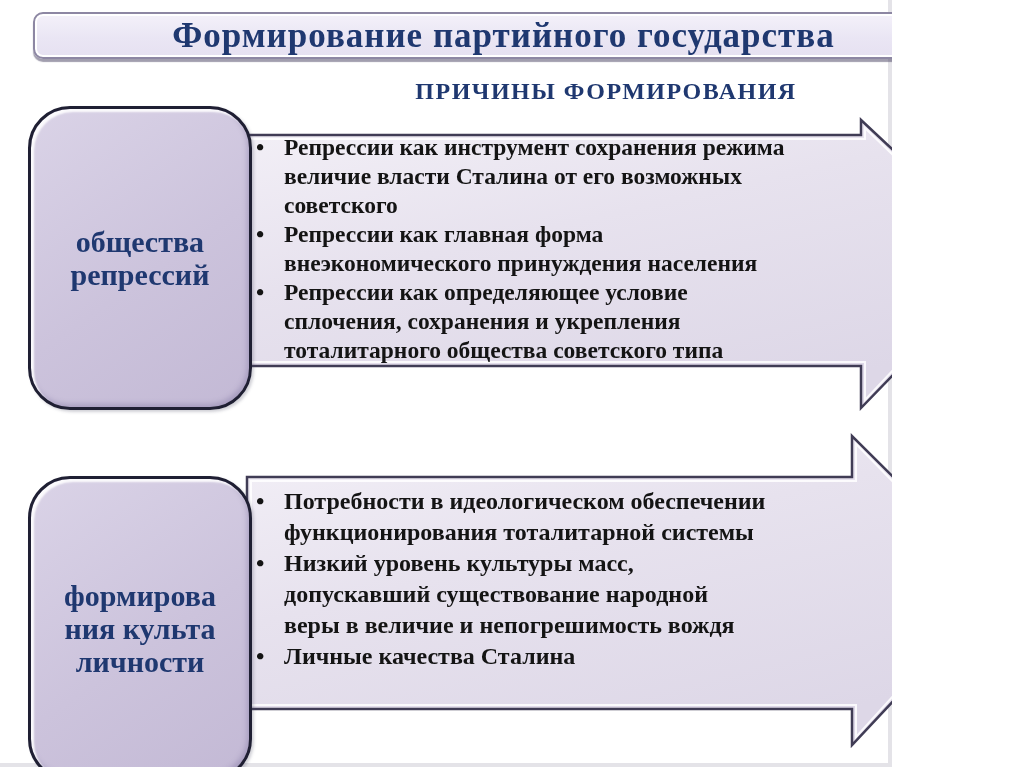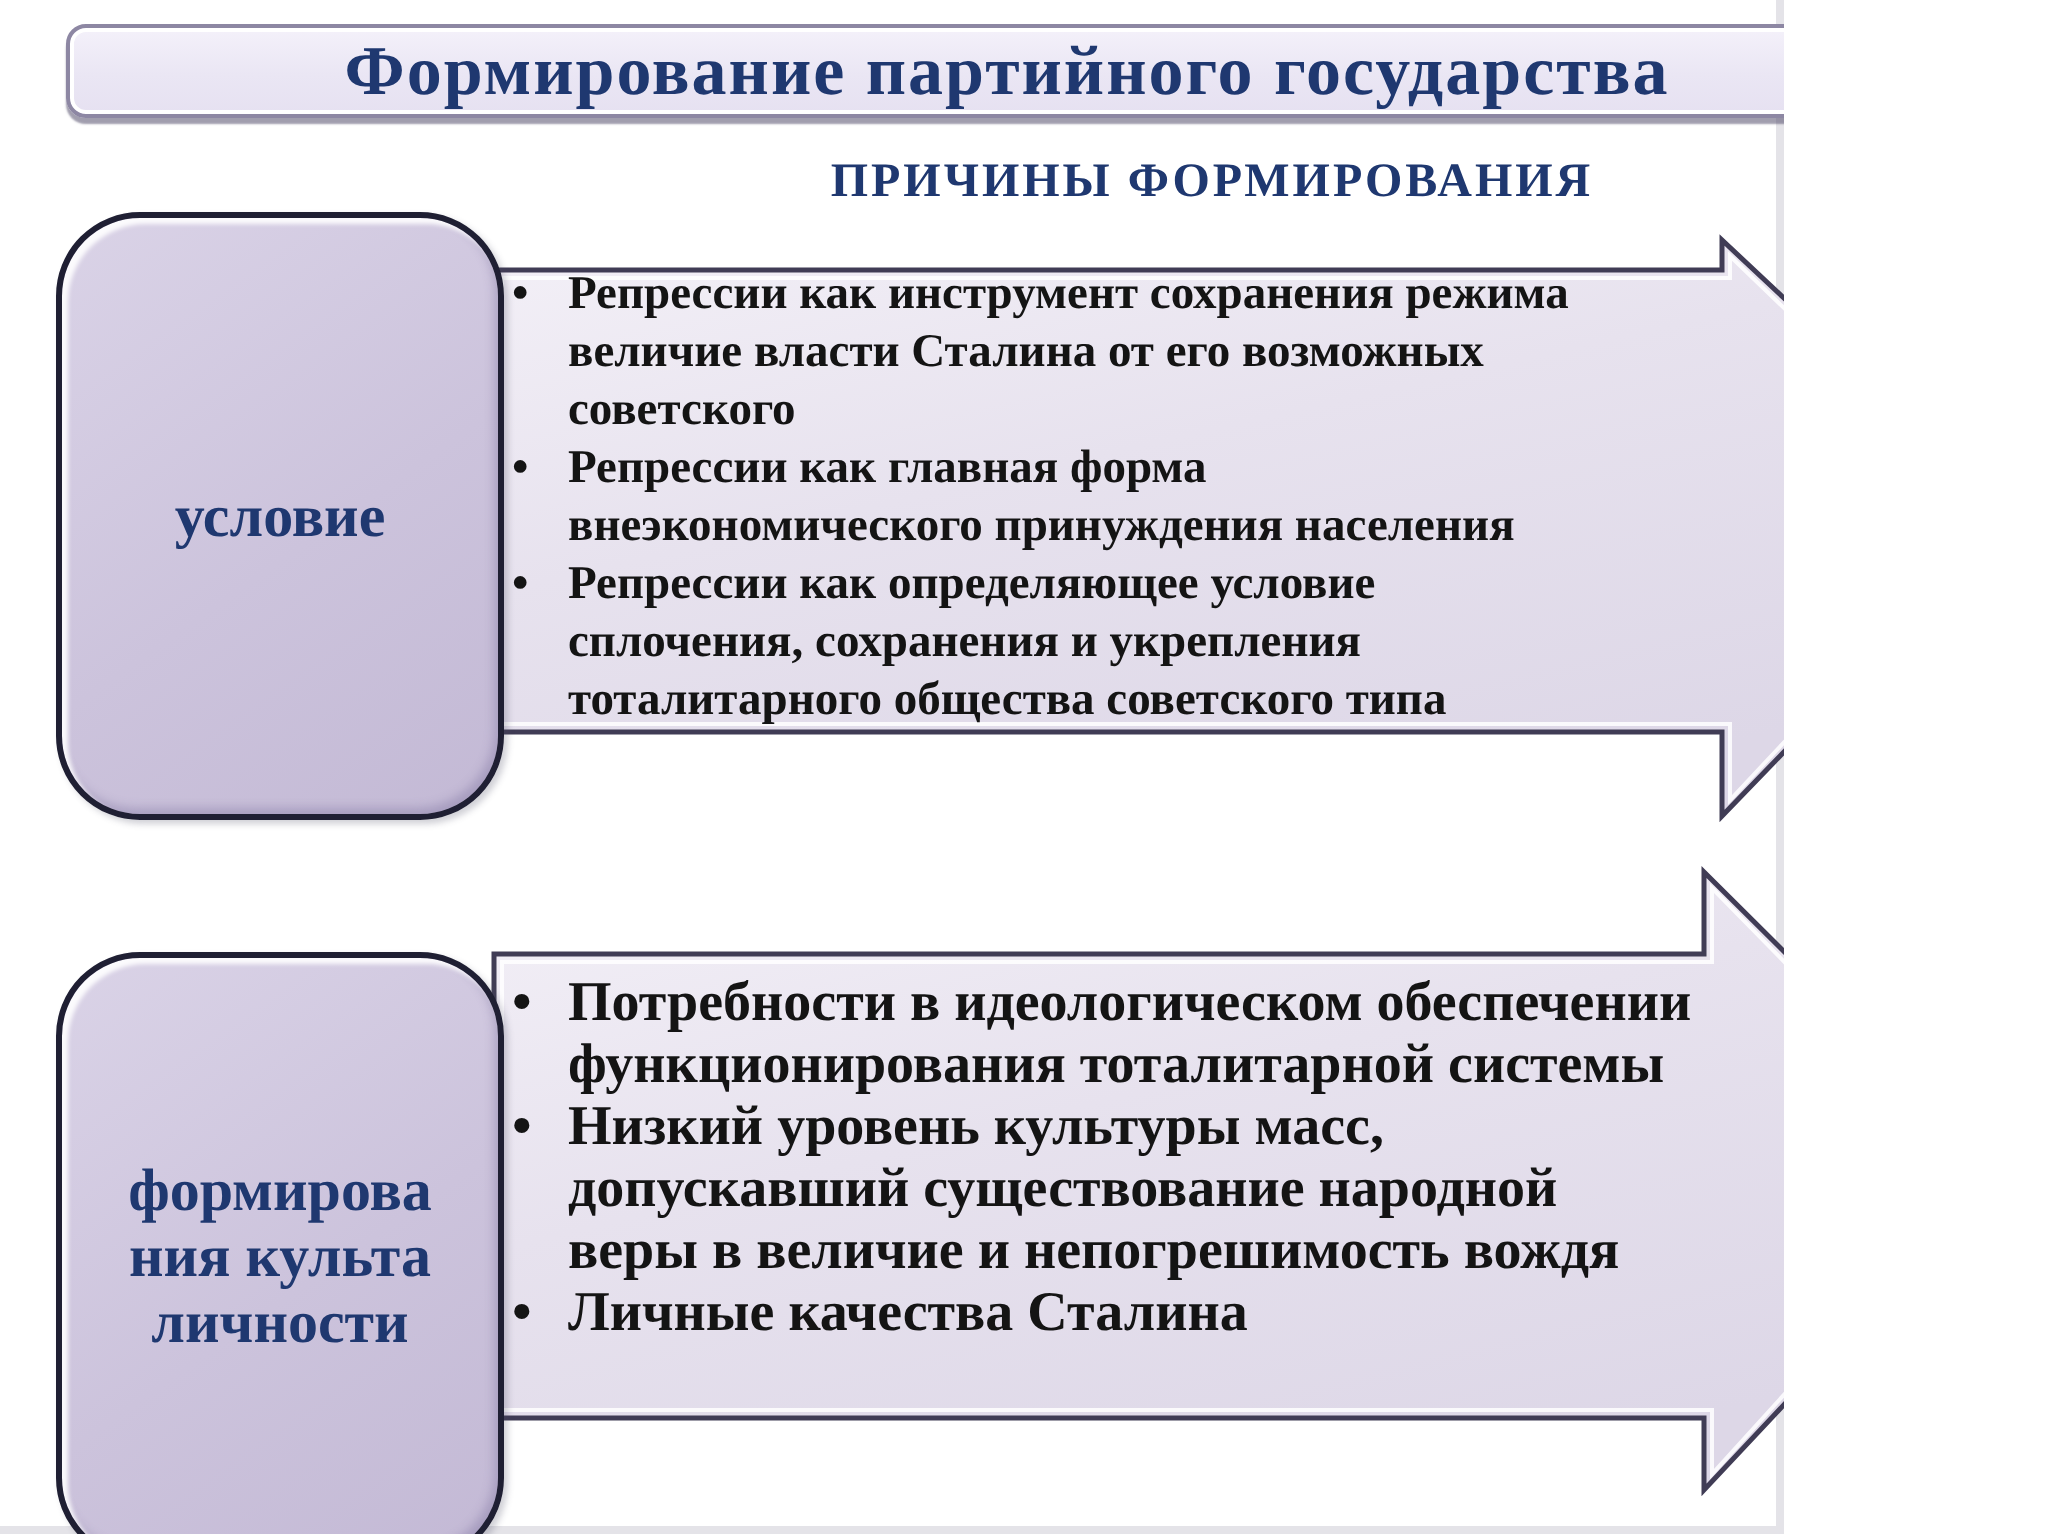--- a/index.html
+++ b/index.html
@@ -126,21 +126,21 @@
     left: 250px;
     top: 133px;
     width: 625px;
     font-size: 23.5px;
     line-height: 29px;
   }
   .bullets.l2 {
     left: 250px;
     top: 486px;
     width: 625px;
-    font-size: 28px;
+    font-size: 24px;
     line-height: 31px;
   }
 </style>
 </head>
 <body>
 
 <div class="slide">
 
   <div class="title-bar">
     <span class="title-text">Формирование партийного государства</span>
@@ -159,21 +159,22 @@
     <polygon class="arrow-outer" points="2,21 616,21 616,6 762,143 616,294 616,252 2,252"></polygon>
     <polygon class="arrow-inner" points="6,25 620,25 620,14 754,143 620,286 620,248 6,248"></polygon>
   </svg>
 
   <svg class="arrow-svg a2" width="770" height="318" viewBox="0 0 770 318">
     <polygon class="arrow-outer" points="2,45 607,45 607,4 757,153 607,313 607,277 2,277"></polygon>
     <polygon class="arrow-inner" points="6,49 611,49 611,12 749,153 611,305 611,273 6,273"></polygon>
   </svg>
 
   <div class="cause-box b1">
-    <div>условие</div>
+    <div>общества</div>
+    <div>репрессий</div>
   </div>
 
   <div class="cause-box b2">
     <div>формирова</div>
     <div>ния культа</div>
     <div>личности</div>
   </div>
 
   <ul class="bullets l1">
     <li>

